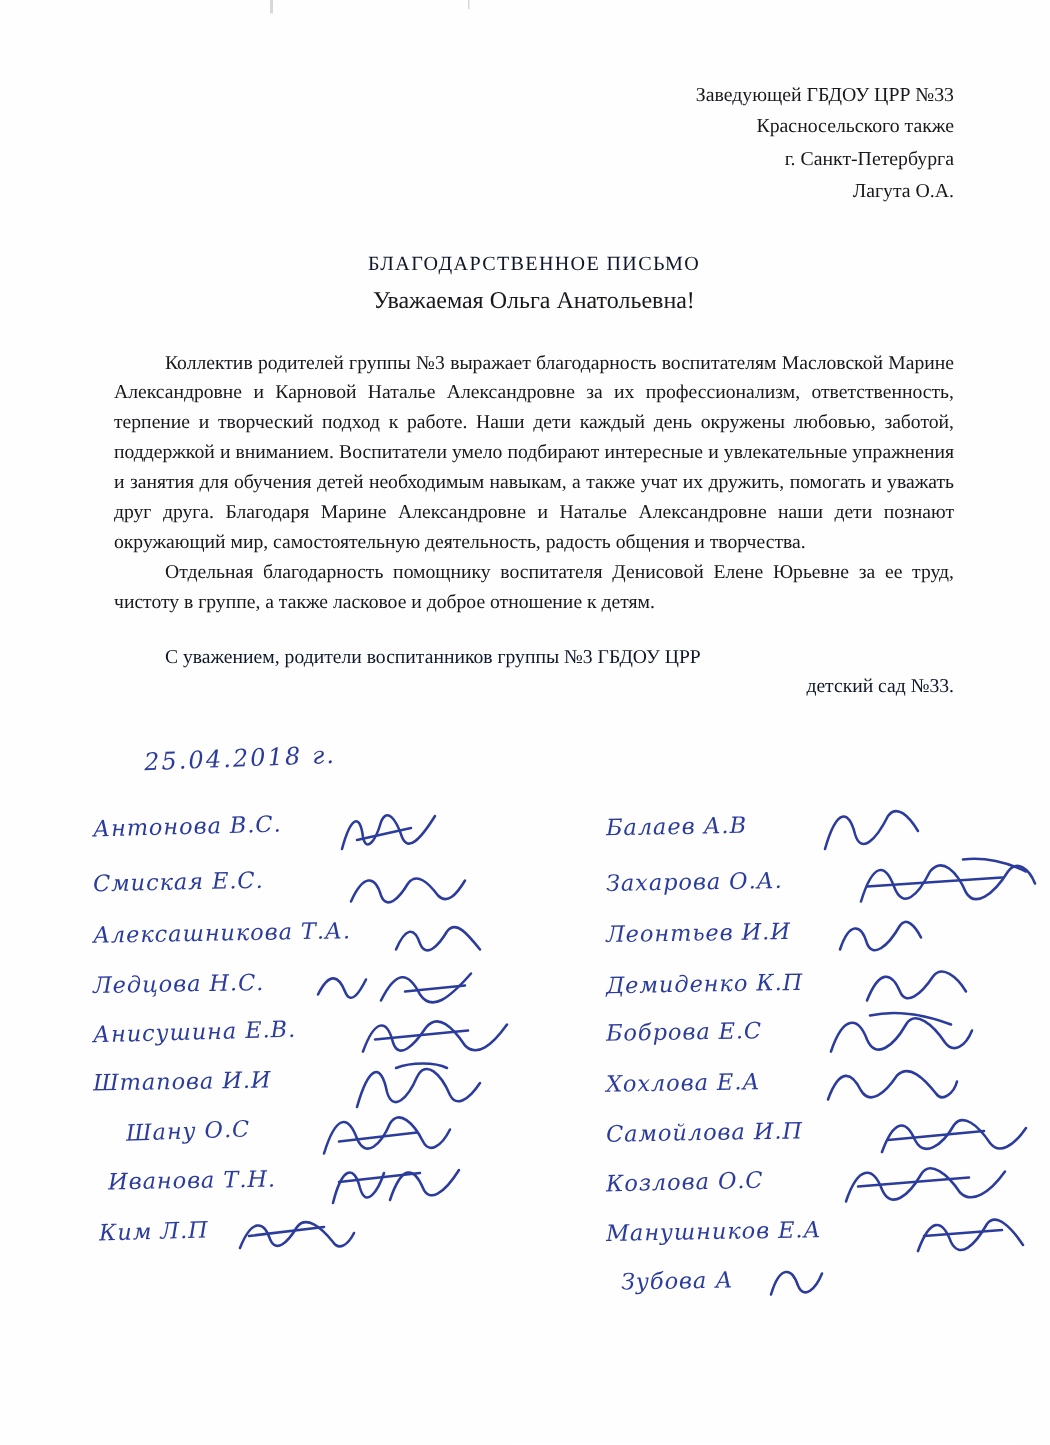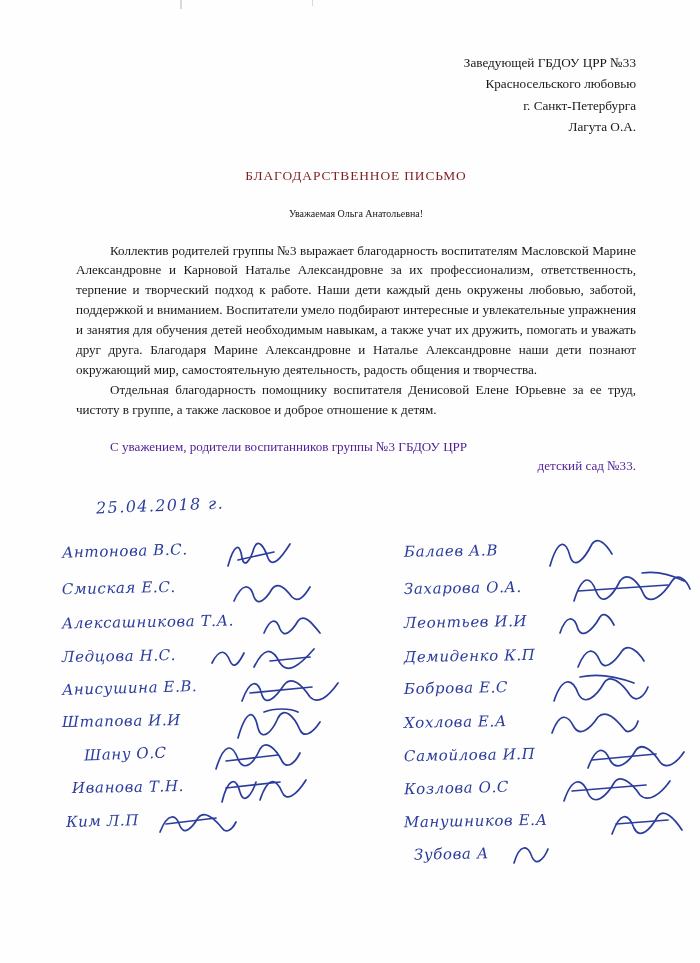--- a/index.html
+++ b/index.html
@@ -36,46 +36,46 @@
     color: #17171d;
   }
   .addressee div {
     white-space: nowrap;
   }
   .title {
     margin-top: 30px;
     text-align: center;
     font-size: 13.4px;
     letter-spacing: 0.9px;
-    color: #7f1d1d;
+    color: #0f172a;
   }
   .salutation {
-    margin-top: 24px;
+    margin-top: 8px;
     text-align: center;
-    font-size: 10px;
+    font-size: 16px;
     color: #17171d;
   }
   .body-text {
     margin-top: 22px;
     font-size: 13.1px;
     line-height: 1.52;
     text-align: justify;
     text-justify: inter-word;
     color: #17171d;
   }
   .body-text p {
     margin: 0;
     text-indent: 34px;
   }
   .signoff {
     margin-top: 17px;
     font-size: 13.1px;
     line-height: 1.52;
     text-align: justify;
-    color: #4c1d95;
+    color: #0f172a;
   }
   .signoff .l1 {
     text-indent: 34px;
   }
   .signoff .l2 {
     text-align: right;
   }
   
   .ink {
     color: #2b3c9c;
@@ -126,21 +126,21 @@
 
 <div class="page">
 
   <div class="scan-mark" style="left:180px; top:0px; width:2px; height:9px;"></div>
   <div class="scan-mark" style="left:312px; top:0px; width:1px; height:6px;"></div>
 
   <div class="doc">
 
     <div class="addressee">
       <div>Заведующей ГБДОУ ЦРР №33</div>
-      <div>Красносельского любовью</div>
+      <div>Красносельского также</div>
       <div>г. Санкт-Петербурга</div>
       <div>Лагута О.А.</div>
     </div>
 
     <div class="title">БЛАГОДАРСТВЕННОЕ ПИСЬМО</div>
 
     <div class="salutation">Уважаемая Ольга Анатольевна!</div>
 
     <div class="body-text">
       <p>Коллектив родителей группы №3 выражает благодарность воспитателям Масловской Марине Александровне и Карновой Наталье Александровне за их профессионализм, ответственность, терпение и творческий подход к работе. Наши дети каждый день окружены любовью, заботой, поддержкой и вниманием. Воспитатели умело подбирают интересные и увлекательные упражнения и занятия для обучения детей необходимым навыкам, а также учат их дружить, помогать и уважать друг друга. Благодаря Марине Александровне и Наталье Александровне наши дети познают окружающий мир, самостоятельную деятельность, радость общения и творчества.</p>

